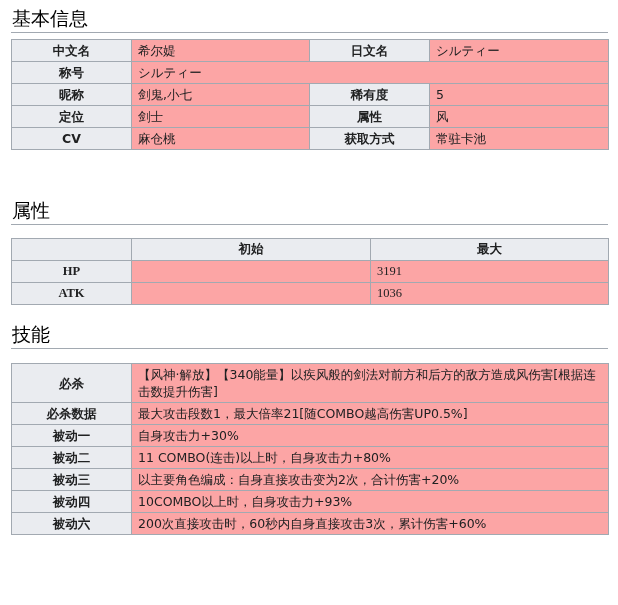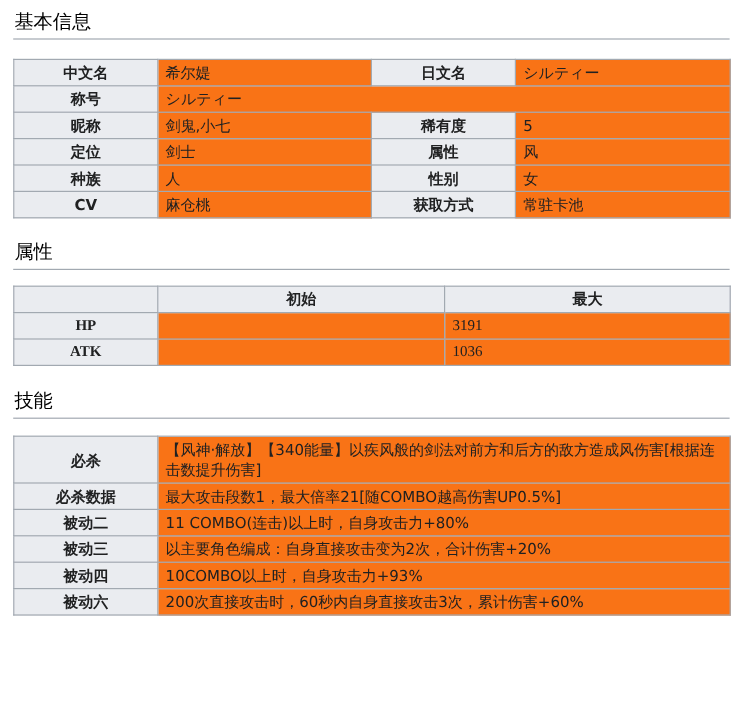--- a/index.html
+++ b/index.html
@@ -4,46 +4,46 @@
 <style>
   html, body { margin: 0; padding: 0; background: #ffffff; }
   body {
     width: 618px; height: 605px; overflow: hidden; position: relative;
     font-family: "DejaVu Sans", "Liberation Sans", sans-serif;
     color: #202122;
   }
   .section { position: absolute; left: 11px; width: 597px; }
   .heading {
     font-family: "DejaVu Serif", "Liberation Serif", serif;
-    font-size: 16px; font-weight: normal; color: #000;
+    font-size: 19px; font-weight: normal; color: #000;
     line-height: 24px; height: 26px;
     border-bottom: 1px solid #a2a9b1;
     margin: 0; padding: 0 0 0 1px;
   }
   table.wt {
     position: absolute; left: 0; width: 597px;
     border-collapse: collapse; background: #f8f9fa;
     font-size: 12.5px; table-layout: fixed;
   }
   table.wt td, table.wt th {
     border: 1px solid #a2a9b1; padding: 0 6px; height: 21px; line-height: 17px;
     text-align: left; vertical-align: middle;
   }
   table.wt th {
     background: #eaecf0; font-weight: bold; text-align: center; color: #202122;
   }
-  table.wt td { background: #f97316; }
+  table.wt td { background: #fca5a5; }
   table.wt td.multi { padding-top: 2px; padding-bottom: 2px; margin-left: 16px; }
 </style>
 </head>
 <body>
 
 <div class="section" style="top:6px;">
   <h2 class="heading">基本信息</h2>
-  <table class="wt" style="top:43px;border-radius:30px;">
+  <table class="wt" style="top:33px;border-radius:30px;">
     <colgroup>
         <col style="width:120px">
         <col style="width:178px">
         <col style="width:120px">
         <col style="width:179px">
       </colgroup>
     <tbody>
         <tr>
       <th>中文名</th>
       <td>希尔媞</td>
@@ -58,26 +58,20 @@
       <th>昵称</th>
       <td>剑鬼,小七</td>
       <th>稀有度</th>
       <td>5</td>
     </tr>
     <tr>
       <th>定位</th>
       <td>剑士</td>
       <th>属性</th>
       <td>风</td>
-    </tr>
-    <tr>
-      <th>种族</th>
-      <td>人</td>
-      <th>性别</th>
-      <td>女</td>
     </tr>
     <tr>
       <th>CV</th>
       <td>麻仓桃</td>
       <th>获取方式</th>
       <td>常驻卡池</td>
     </tr>
   </tbody>
     </table>
 </div>
@@ -120,20 +114,24 @@
     <tbody>
         <tr>
       <th>必杀</th>
       <td class="multi">【风神·解放】【340能量】以疾风般的剑法对前方和后方的敌方造成风伤害[根据连击数提升伤害]</td>
     </tr>
     <tr>
       <th>必杀数据</th>
       <td>最大攻击段数1，最大倍率21[随COMBO越高伤害UP0.5%]</td>
     </tr>
     <tr>
+      <th>被动一</th>
+      <td>自身攻击力+30%</td>
+    </tr>
+    <tr>
       <th>被动二</th>
       <td>11 COMBO(连击)以上时，自身攻击力+80%</td>
     </tr>
     <tr>
       <th>被动三</th>
       <td>以主要角色编成：自身直接攻击变为2次，合计伤害+20%</td>
     </tr>
     <tr>
       <th>被动四</th>
       <td>10COMBO以上时，自身攻击力+93%</td>

